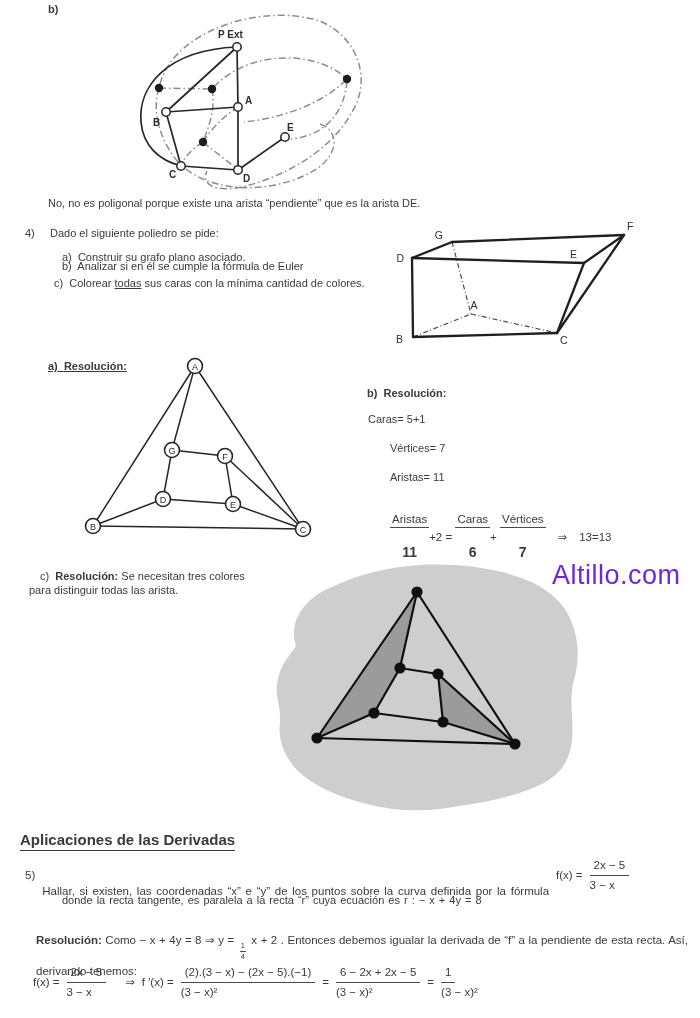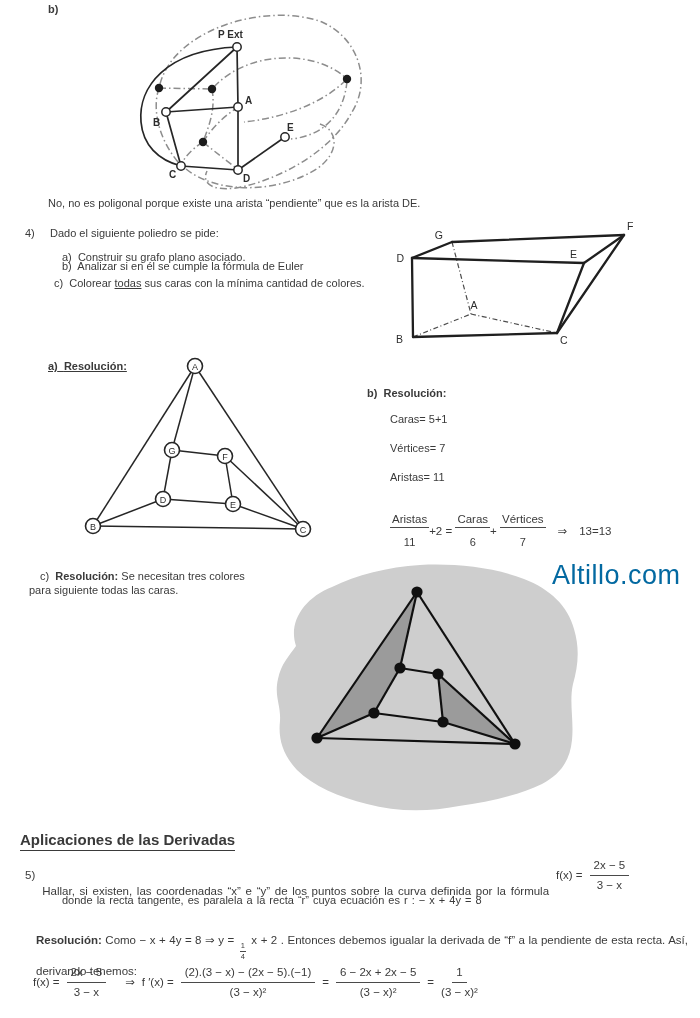--- a/index.html
+++ b/index.html
@@ -8,34 +8,34 @@
   .abs{position:absolute;}
   .t11{font-size:11px;line-height:13px;white-space:nowrap;}
   .bold{font-weight:bold;}
   .ul{text-decoration:underline;}
   svg{position:absolute;overflow:visible;}
   svg text{font-family:"Liberation Sans",sans-serif;fill:#2d2d2d;}
   
   .euler{display:flex;align-items:center;font-size:11.5px;color:#3a3a3a;}
   .ug{display:inline-flex;flex-direction:column;align-items:center;}
   .uw{border-bottom:1px solid #4a4a4a;padding:0 2px 2px 2px;}
-  .un{font-size:11px;margin-top:8px;}
+  .un{font-size:14px;margin-top:16px;font-weight:bold;}
   .mid{white-space:pre;}
   .arr{margin:0 12px;}
   
-  .frac{display:inline-flex;flex-direction:column;align-items:center;text-align:center;vertical-align:middle;line-height:1.25;}
+  .frac{display:inline-flex;flex-direction:column;align-items:flex-start;text-align:center;vertical-align:middle;line-height:1.25;}
   .frac .fn{padding:0 4px 2px 4px;border-bottom:1px solid #4a4a4a;white-space:nowrap;}
   .frac .fd{padding-top:2px;white-space:nowrap;}
   .sfrac{display:inline-flex;flex-direction:column;align-items:center;font-size:7.5px;line-height:1;vertical-align:-4px;margin:0 2px;}
   .sfrac .fn{border-bottom:1px solid #4a4a4a;padding:0 1px 1px 1px;}
   .sfrac .fd{padding-top:1px;}
   .frow{display:flex;align-items:center;font-size:11.5px;white-space:nowrap;}
   .frow > *{margin-right:7px;}
   .jpara{font-size:11.5px;line-height:22px;text-align:justify;color:#3a3a3a;}
-  .watermark{font-size:27px;color:#0369a1;letter-spacing:0.5px;white-space:nowrap;}
+  .watermark{font-size:27px;color:#6d28d9;letter-spacing:0.5px;white-space:nowrap;}
   .heading{font-size:15px;font-weight:bold;border-bottom:1.5px solid #3a3a3a;padding-bottom:2px;white-space:nowrap;}
 </style>
 </head>
 <body>
 
 <div class="page">
 
   <div class="abs t11 bold" style="left:48px;top:3px;">b)</div>
 
   <svg class="abs" style="left:120px;top:3px;" width="260" height="195" viewBox="120 3 260 195">
@@ -166,21 +166,21 @@
       <text x="233" y="507.5">E</text>
       <text x="93" y="529.5">B</text>
       <text x="303" y="532.5">C</text>
     </g>
   </svg>
 
   <div class="abs t11" style="left:367px;top:387px;">
     <span class="bold">b)</span>&nbsp;
     <span class="bold">Resolución:</span>
   </div>
-  <div class="abs t11" style="left:390px;top:413px;">Caras= 5+1</div>
+  <div class="abs t11" style="left:368px;top:413px;">Caras= 5+1</div>
   <div class="abs t11" style="left:390px;top:442px;">Vértices= 7</div>
   <div class="abs t11" style="left:390px;top:471px;">Aristas= 11</div>
 
   <div class="abs euler" style="left:390px;top:513px;">
     <span class="ug">
       <span class="uw">Aristas</span>
       <span class="un">11</span>
     </span>
     <span class="mid">+2 = </span>
     <span class="ug">
@@ -193,21 +193,21 @@
       <span class="un">7</span>
     </span>
     <span class="arr">⇒</span>
     <span>13=13</span>
   </div>
 
   <div class="abs t11" style="left:40px;top:570px;">
     <span>c)</span>&nbsp;
     <span class="bold">Resolución:</span><span> Se necesitan tres colores</span>
   </div>
-  <div class="abs t11" style="left:29px;top:584px;">para siguiente todas las caras.</div>
+  <div class="abs t11" style="left:29px;top:584px;">para distinguir todas las arista.</div>
 
   <div class="abs watermark" style="left:552px;top:560px;">Altillo.com</div>
 
   <svg class="abs" style="left:263px;top:560px;" width="335" height="252" viewBox="263 560 335 252">
     <path stroke="none" d="M 296 646 C 288 622, 304 598, 332 587 C 356 575, 388 567, 420 565 C 452 563, 494 567, 524 579 C 550 589, 568 606, 574 629 C 580 649, 578 666, 573 684 C 569 702, 574 720, 572 740 C 570 760, 561 774, 542 784 C 519 795, 489 802, 459 806 C 429 812, 396 812, 367 804 C 339 797, 313 786, 297 770 C 283 755, 278 739, 280 721 C 281 705, 274 696, 278 679 C 281 664, 289 656, 296 646 Z" fill="#cecece"></path>
     <g stroke="none">
       <polygon points="417,592 400,668 374,713 317,738" fill="#9b9b9b"></polygon>
       <polygon points="438,674 443,722 515,744" fill="#9b9b9b"></polygon>
     </g>
     <g stroke="#101010" stroke-width="2.2">

